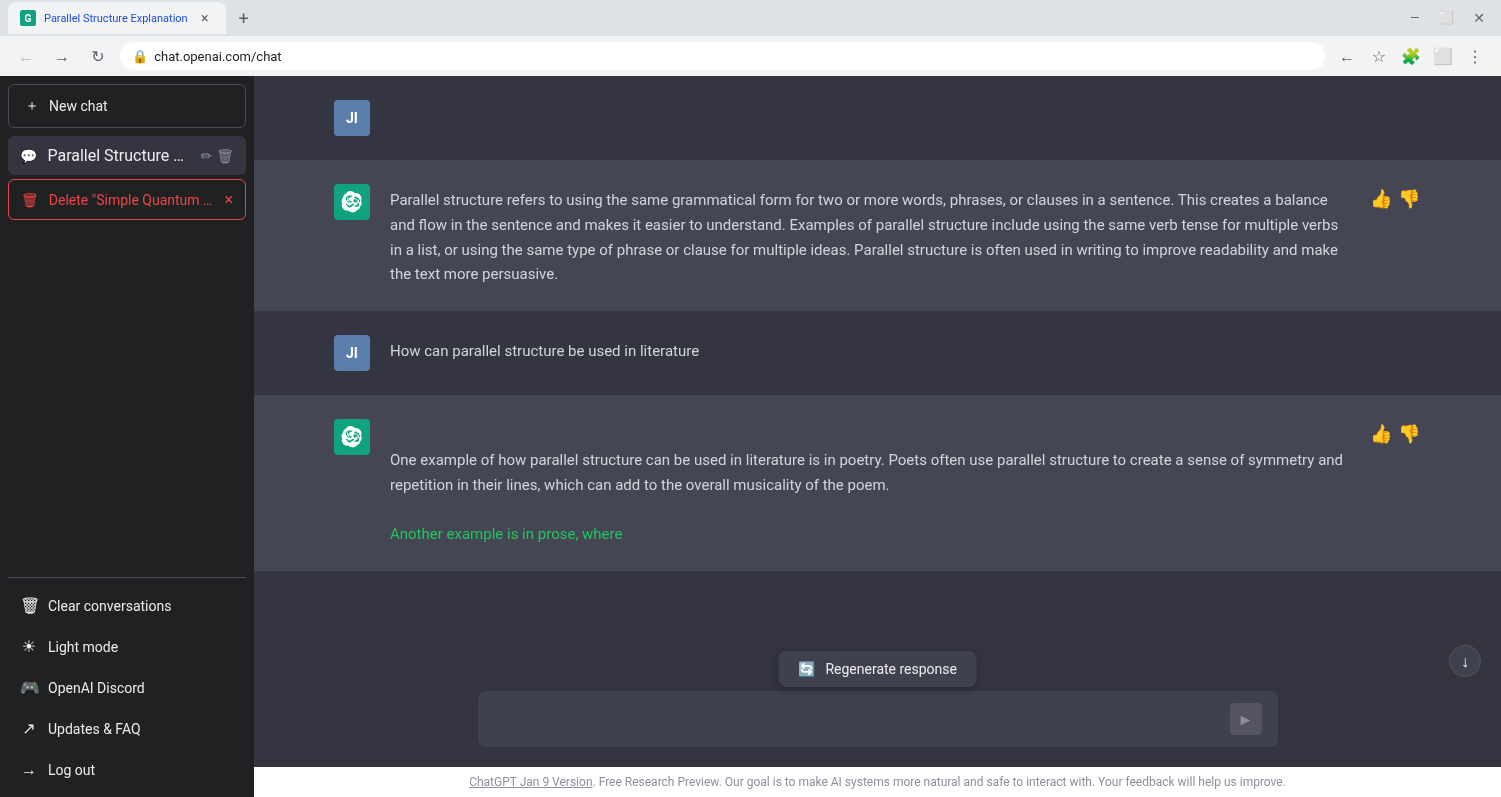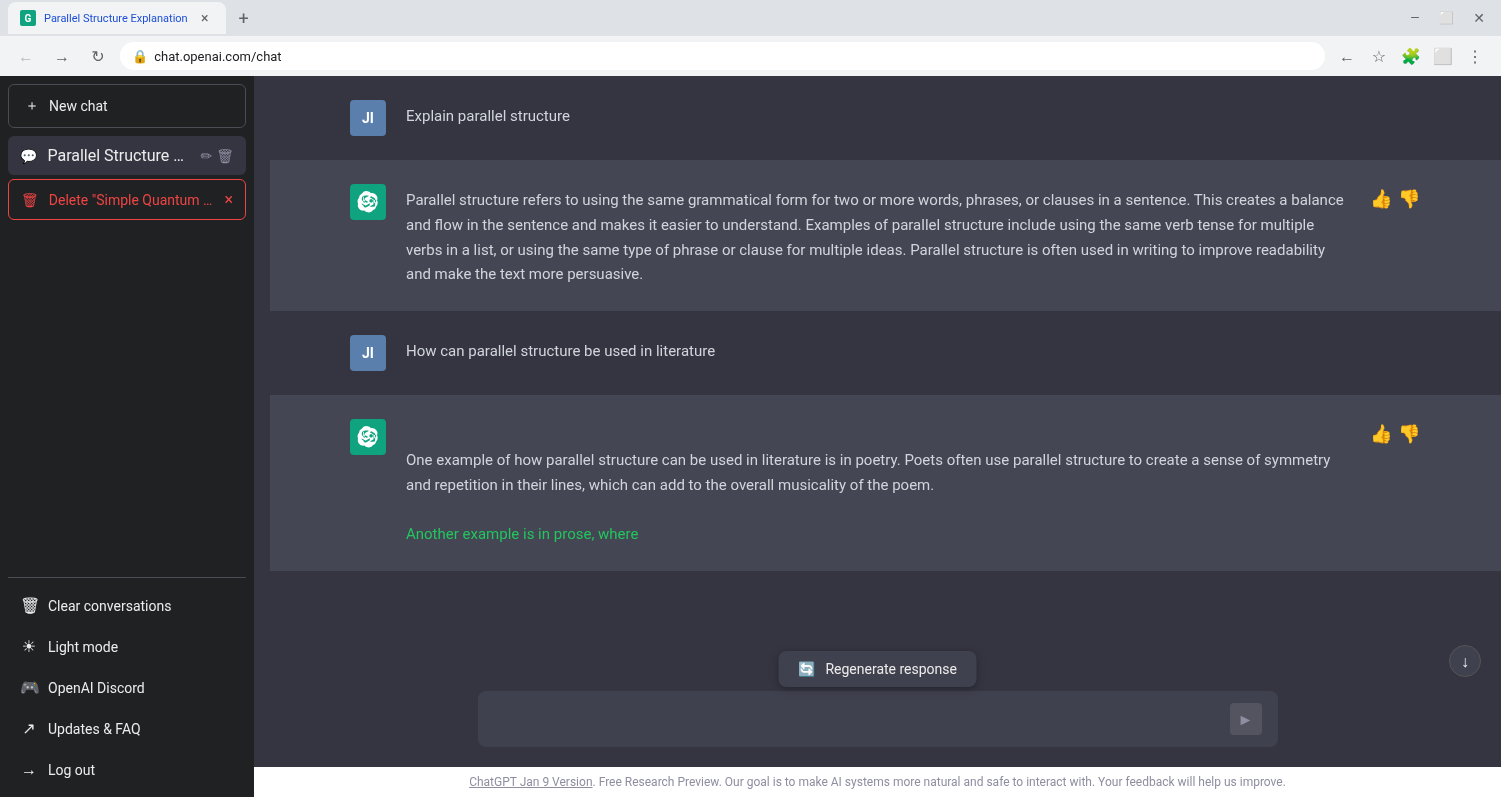--- a/index.html
+++ b/index.html
@@ -221,21 +221,20 @@
     .main {
       flex: 1;
       display: flex;
       flex-direction: column;
       overflow: hidden;
       background: #343541;
     }
     .chat-messages {
       flex: 1;
       overflow-y: auto;
-      padding-left: 16px;
     }
     .message-row {
       padding: 24px 80px;
       display: flex;
       gap: 20px;
       align-items: flex-start;
     }
     .message-row.user-row {
       background: #343541;
     }
@@ -458,21 +457,20 @@
         <span>Log out</span>
       </div>
     </div>
   </div>
 
   <div class="main">
     <div class="chat-messages">
 
       <div class="message-row user-row">
         <div class="avatar user-avatar">JI</div>
-        <div class="message-content">Explain parallel structure</div>
       </div>
 
       <div class="message-row ai-row">
         <div class="ai-logo">
           <svg viewBox="0 0 41 41" fill="none" xmlns="http://www.w3.org/2000/svg">
             <path d="M37.532 16.87a9.963 9.963 0 0 0-.856-8.184 10.078 10.078 0 0 0-10.855-4.835 9.964 9.964 0 0 0-6.205-3.406 10.079 10.079 0 0 0-10.33 4.418A9.963 9.963 0 0 0 3.429 12.9a10.079 10.079 0 0 0-1.445 10.454 9.964 9.964 0 0 0 .856 8.185 10.079 10.079 0 0 0 10.855 4.835 9.964 9.964 0 0 0 6.205 3.406 10.079 10.079 0 0 0 10.33-4.418 9.963 9.963 0 0 0 5.857-7.027 10.079 10.079 0 0 0 1.445-10.455ZM20.5 8.55a2.578 2.578 0 0 1 1.64.585c-.07.038-.19.106-.27.157L14.984 13.1a.785.785 0 0 0-.396.678v8.41l-2.984-1.72V12.2c0-2.017 1.64-3.65 3.65-3.65h5.246ZM8.79 15.26v-.39a7.486 7.486 0 0 1 3.654-6.44l.003-.002a2.58 2.58 0 0 1 .11.307L13.4 15.5a.785.785 0 0 0 .394.676l7.279 4.2-2.984 1.723-6.3-3.636A3.653 3.653 0 0 1 8.79 15.26ZM10.3 26.28a2.578 2.578 0 0 1-1.636-2.43v-.116a2.578 2.578 0 0 1 .006-.586l.006-.034c.06.033.166.092.24.137l6.886 3.975a.785.785 0 0 0 .787 0l7.279-4.2v3.443l-6.3 3.636a3.654 3.654 0 0 1-5.01-1.334l-1.259-2.49Zm14.61 2.25a2.578 2.578 0 0 1-1.646.586c.07-.039.19-.107.27-.158l6.887-3.975a.785.785 0 0 0 .396-.678v-8.41l2.984 1.72v8.274a3.654 3.654 0 0 1-3.65 3.65l-5.24-.01Zm11.15-11.61a7.487 7.487 0 0 1-3.65 6.441l-.003.002a2.58 2.58 0 0 1-.11-.306l-.855-6.763a.784.784 0 0 0-.394-.676l-7.279-4.2 2.984-1.723 6.3 3.636a3.654 3.654 0 0 1 1.007 3.59Zm-9.71 4.92-3.09-1.785V16.52l3.09-1.785 3.09 1.785v3.535l-3.09 1.784Z" fill="white"></path>
           </svg>
         </div>
         <div class="message-content">Parallel structure refers to using the same grammatical form for two or more words, phrases, or clauses in a sentence. This creates a balance and flow in the sentence and makes it easier to understand. Examples of parallel structure include using the same verb tense for multiple verbs in a list, or using the same type of phrase or clause for multiple ideas. Parallel structure is often used in writing to improve readability and make the text more persuasive.</div>
         <div class="message-actions">

